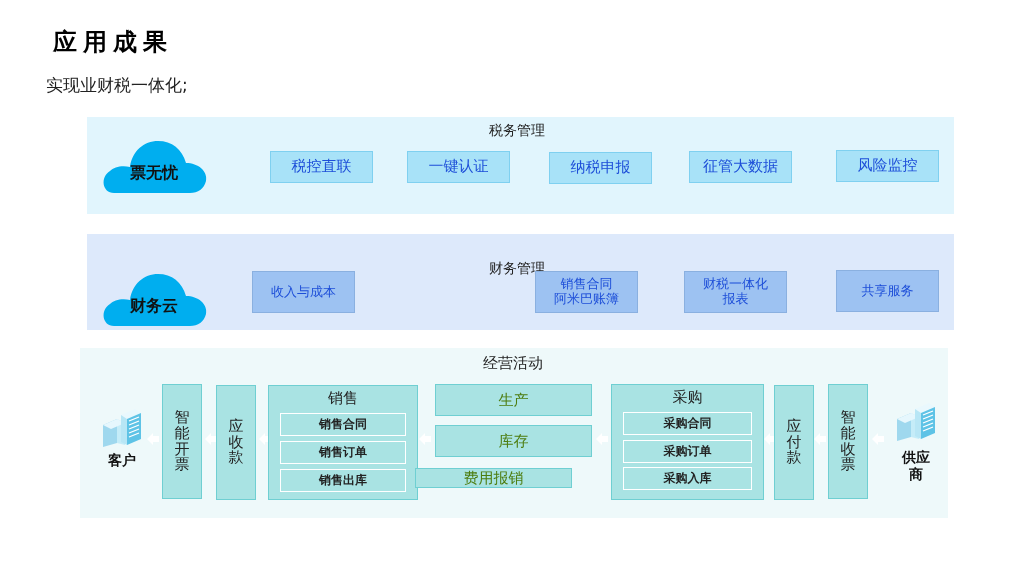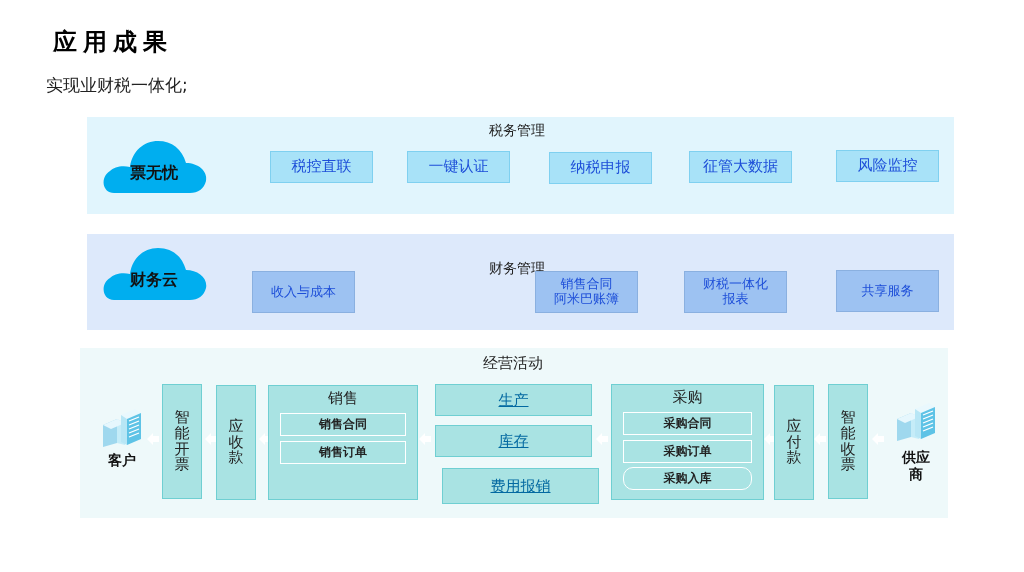--- a/index.html
+++ b/index.html
@@ -22,21 +22,21 @@
 
   .box { position: absolute; display: flex; align-items: center; justify-content: center; text-align: center; font-size: 14px; color: #1d4ed8; line-height: 1.15; margin-left: 40px; }
   .tax-box { background: #a8e2f8; border: 1px solid #7fd0f0; height: 32px; font-size: 15px; }
   .fin-box { background: #9dc2f2; border: 1px solid #8ab0e0; height: 42px; font-size: 13px; }
 
   .ops-box { position: absolute; background: #a9e3e3; border: 1px solid #6fcfd2; }
   .vert { display: flex; flex-direction: column; align-items: center; justify-content: center; font-size: 15px; line-height: 1.05; color: #222; }
   .vert span { display: block; }
   .group-title { position: absolute; left: 0; right: 0; top: 3px; text-align: center; font-size: 15px; color: #222; }
   .sub-item { position: absolute; left: 11px; right: 11px; height: 23px; border: 1px solid #ffffff; display: flex; align-items: center; justify-content: center; font-size: 12px; font-weight: bold; color: #222; background: #a9e3e3; }
-  .mid-box { position: absolute; background: #a9e3e3; border: 1px solid #6fcfd2; display: flex; align-items: center; justify-content: center; font-size: 15px; color: #0369a1; text-decoration: underline; }
+  .mid-box { position: absolute; background: #a9e3e3; border: 1px solid #6fcfd2; display: flex; align-items: center; justify-content: center; font-size: 15px; color: #4d7c0f; }
 
   .arrow { position: absolute; width: 12px; height: 12px; }
   .arrow svg { width: 12px; height: 12px; display: block; }
 
   .building { position: absolute; width: 40px; height: 38px; }
   .entity-label { position: absolute; font-size: 14px; font-weight: bold; color: #111; text-align: center; line-height: 1.2; }
 </style>
 </head>
 <body>
 
@@ -56,21 +56,21 @@
   <div class="box tax-box" style="left:143px; top:34px; width:103px;">税控直联</div>
   <div class="box tax-box" style="left:280px; top:34px; width:103px;">一键认证</div>
   <div class="box tax-box" style="left:422px; top:35px; width:103px;">纳税申报</div>
   <div class="box tax-box" style="left:562px; top:34px; width:103px;">征管大数据</div>
   <div class="box tax-box" style="left:709px; top:33px; width:103px;">风险监控</div>
 </div>
 
 <div class="panel" id="p2">
   <div class="panel-label" style="left:402px; top:5px;margin-top:21px;">财务管理</div>
 
-  <div class="cloud" style="left:13px; top:10px;">
+  <div class="cloud" style="left:13px; top:36px;">
     <svg viewBox="0 0 108 56">
       <path d="M14 56 C2 56 0 40 10 34 C14 30 22 28 30 30 C32 14 44 4 58 4 C72 4 82 12 86 26 C98 26 108 34 106 44 C104 52 98 56 90 56 Z" fill="#00aeef"></path>
     </svg>
     <div class="cloud-text">财务云</div>
   </div>
 
   <div class="box fin-box" style="left:125px; top:37px; width:103px;">
     <div>
         <div>收入与成本</div>
       </div>
@@ -165,31 +165,32 @@
   <div class="ops-box vert" style="left:136px; top:37px; width:40px; height:115px;">
     <span>应</span>
     <span>收</span>
     <span>款</span>
   </div>
 
   <div class="ops-box" style="left:188px; top:37px; width:150px; height:115px;">
     <div class="group-title">销售</div>
     <div class="sub-item" style="top:27px;">销售合同</div>
     <div class="sub-item" style="top:55px;">销售订单</div>
+    <div class="sub-item" style="top:83px;">销售出库</div>
   </div>
 
   <div class="mid-box" style="left:355px; top:36px; width:157px; height:32px;">生产</div>
   <div class="mid-box" style="left:355px; top:77px; width:157px; height:32px;">库存</div>
-  <div class="mid-box" style="left:362px; top:120px; width:157px; height:36px;">费用报销</div>
+  <div class="mid-box" style="left:335px; top:120px; width:157px; height:20px;">费用报销</div>
 
   <div class="ops-box" style="left:531px; top:36px; width:153px; height:116px;">
     <div class="group-title">采购</div>
     <div class="sub-item" style="top:27px;">采购合同</div>
     <div class="sub-item" style="top:55px;">采购订单</div>
-    <div class="sub-item" style="top:82px;border-radius:10px;">采购入库</div>
+    <div class="sub-item" style="top:82px;">采购入库</div>
   </div>
 
   <div class="ops-box vert" style="left:694px; top:37px; width:40px; height:115px;">
     <span>应</span>
     <span>付</span>
     <span>款</span>
   </div>
 
   <div class="ops-box vert" style="left:748px; top:36px; width:40px; height:115px;">
     <span>智</span>

